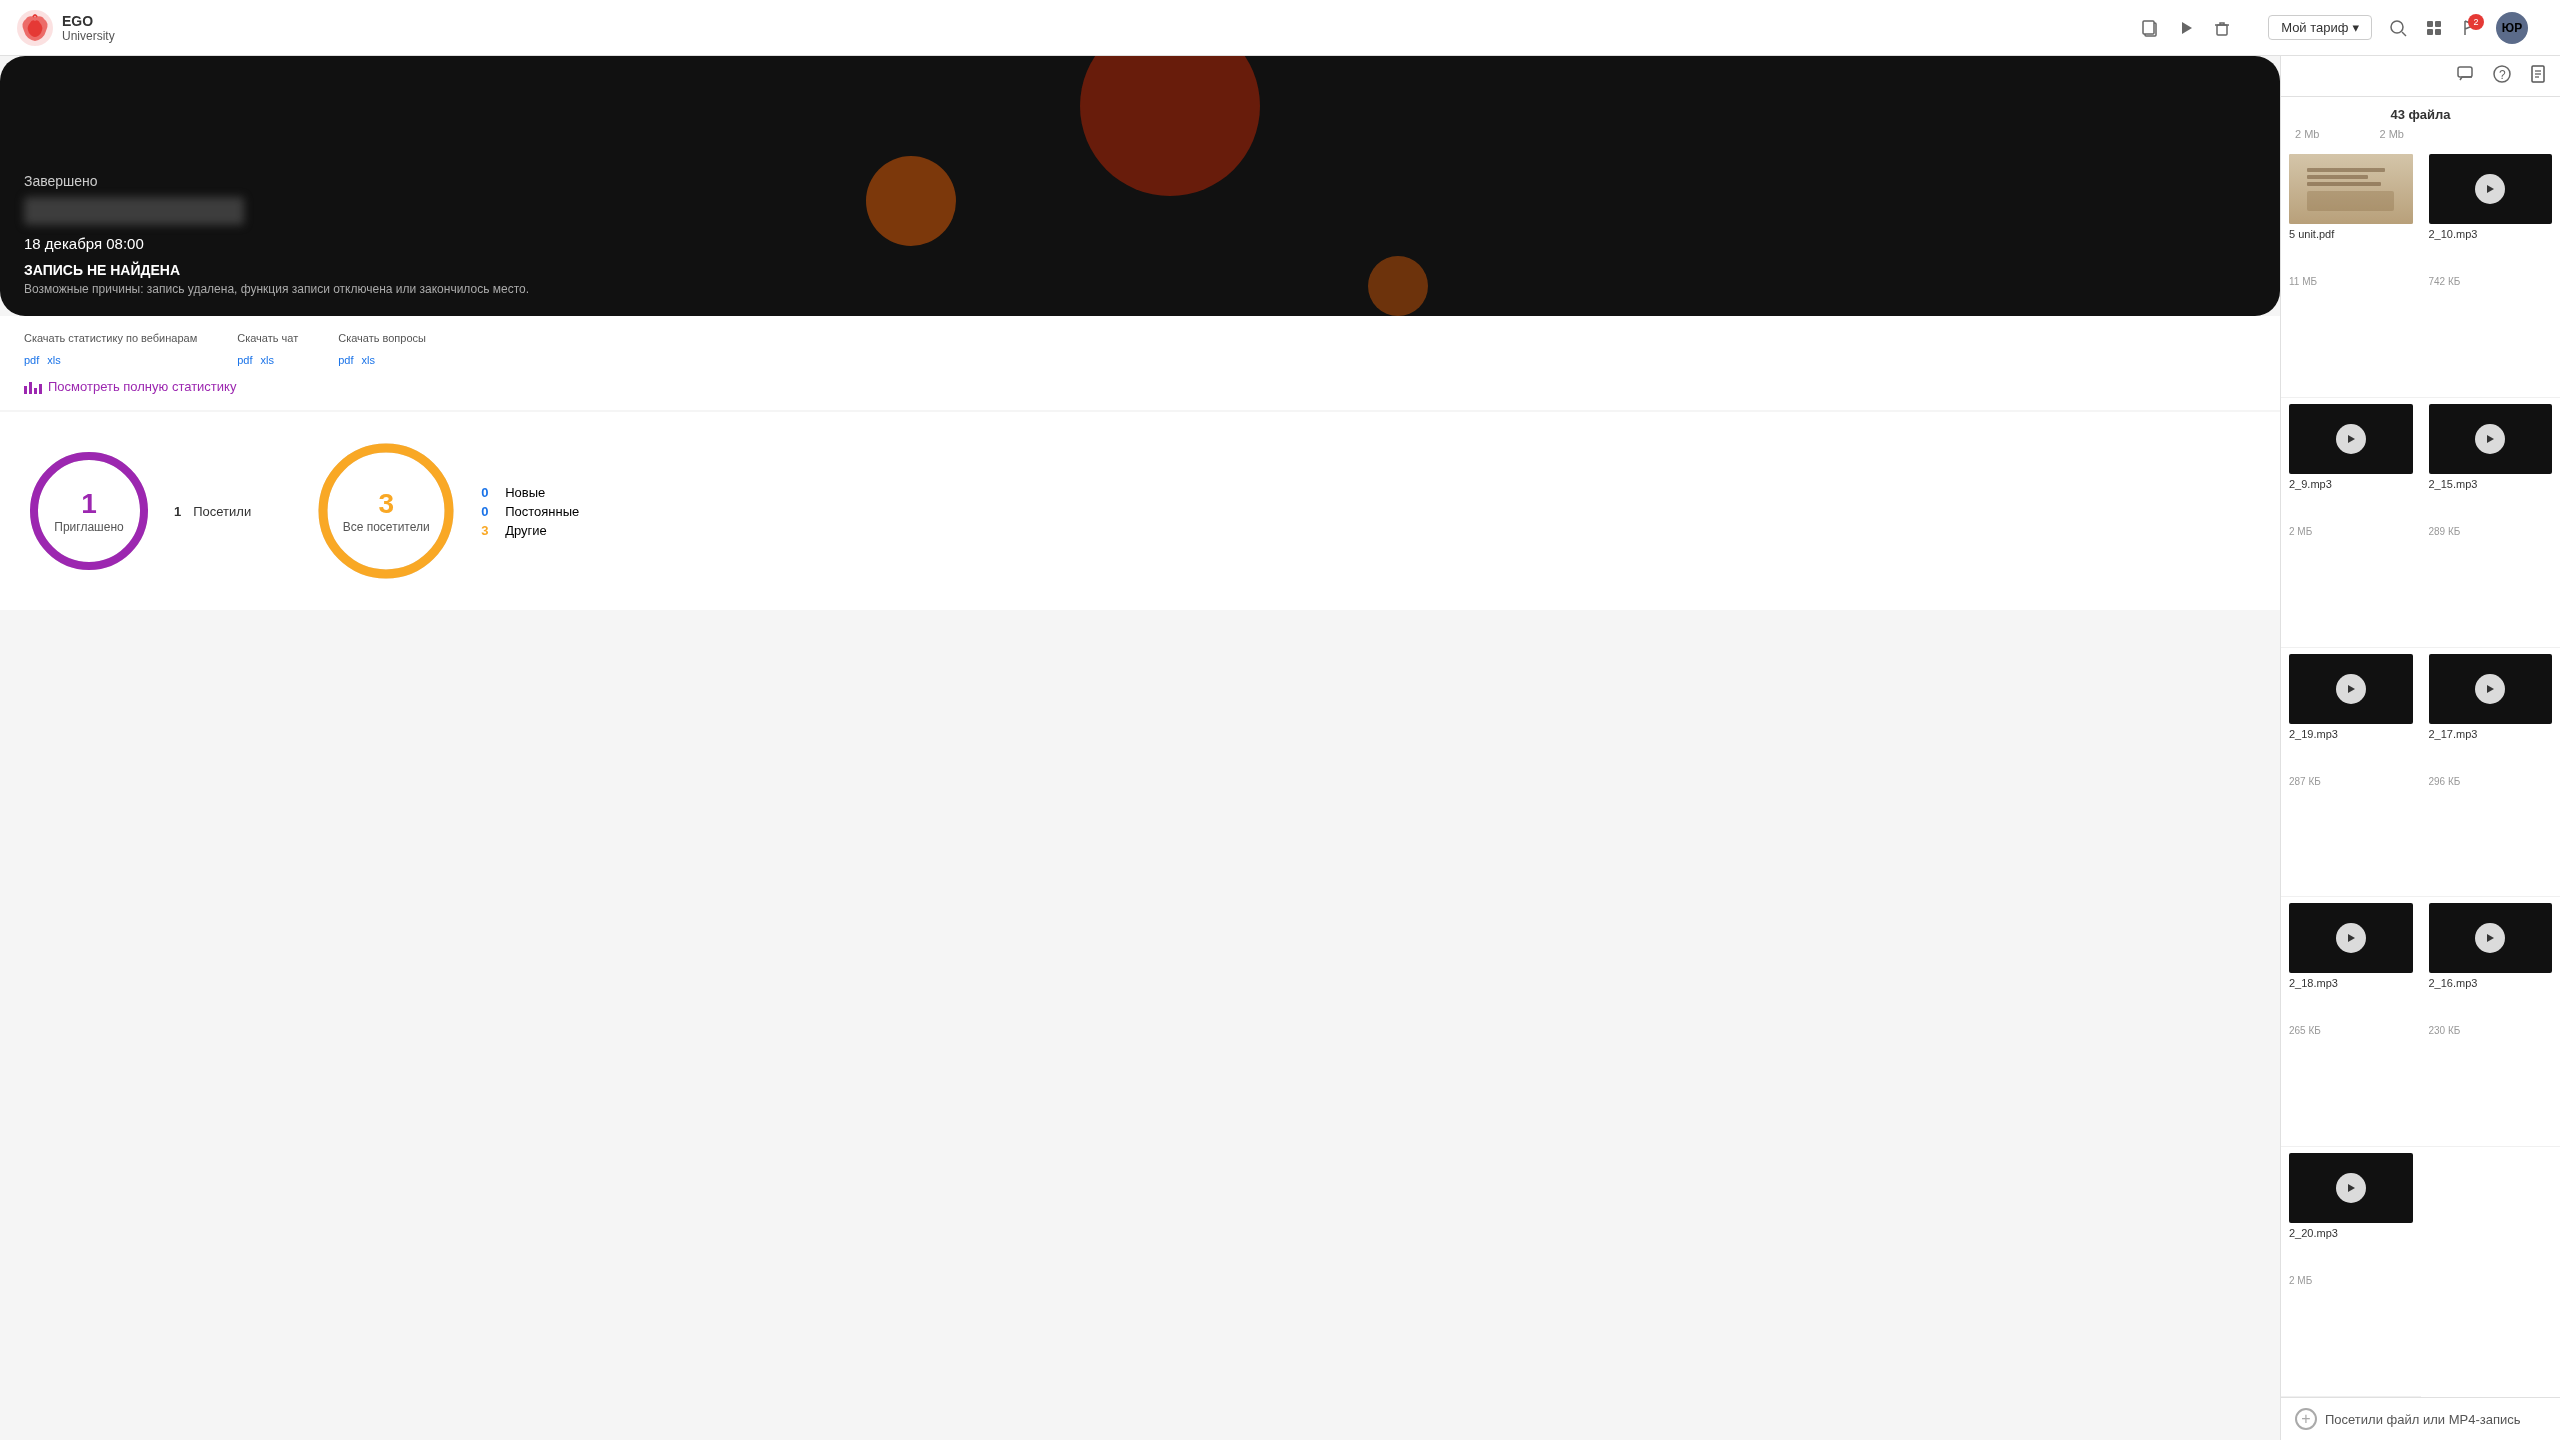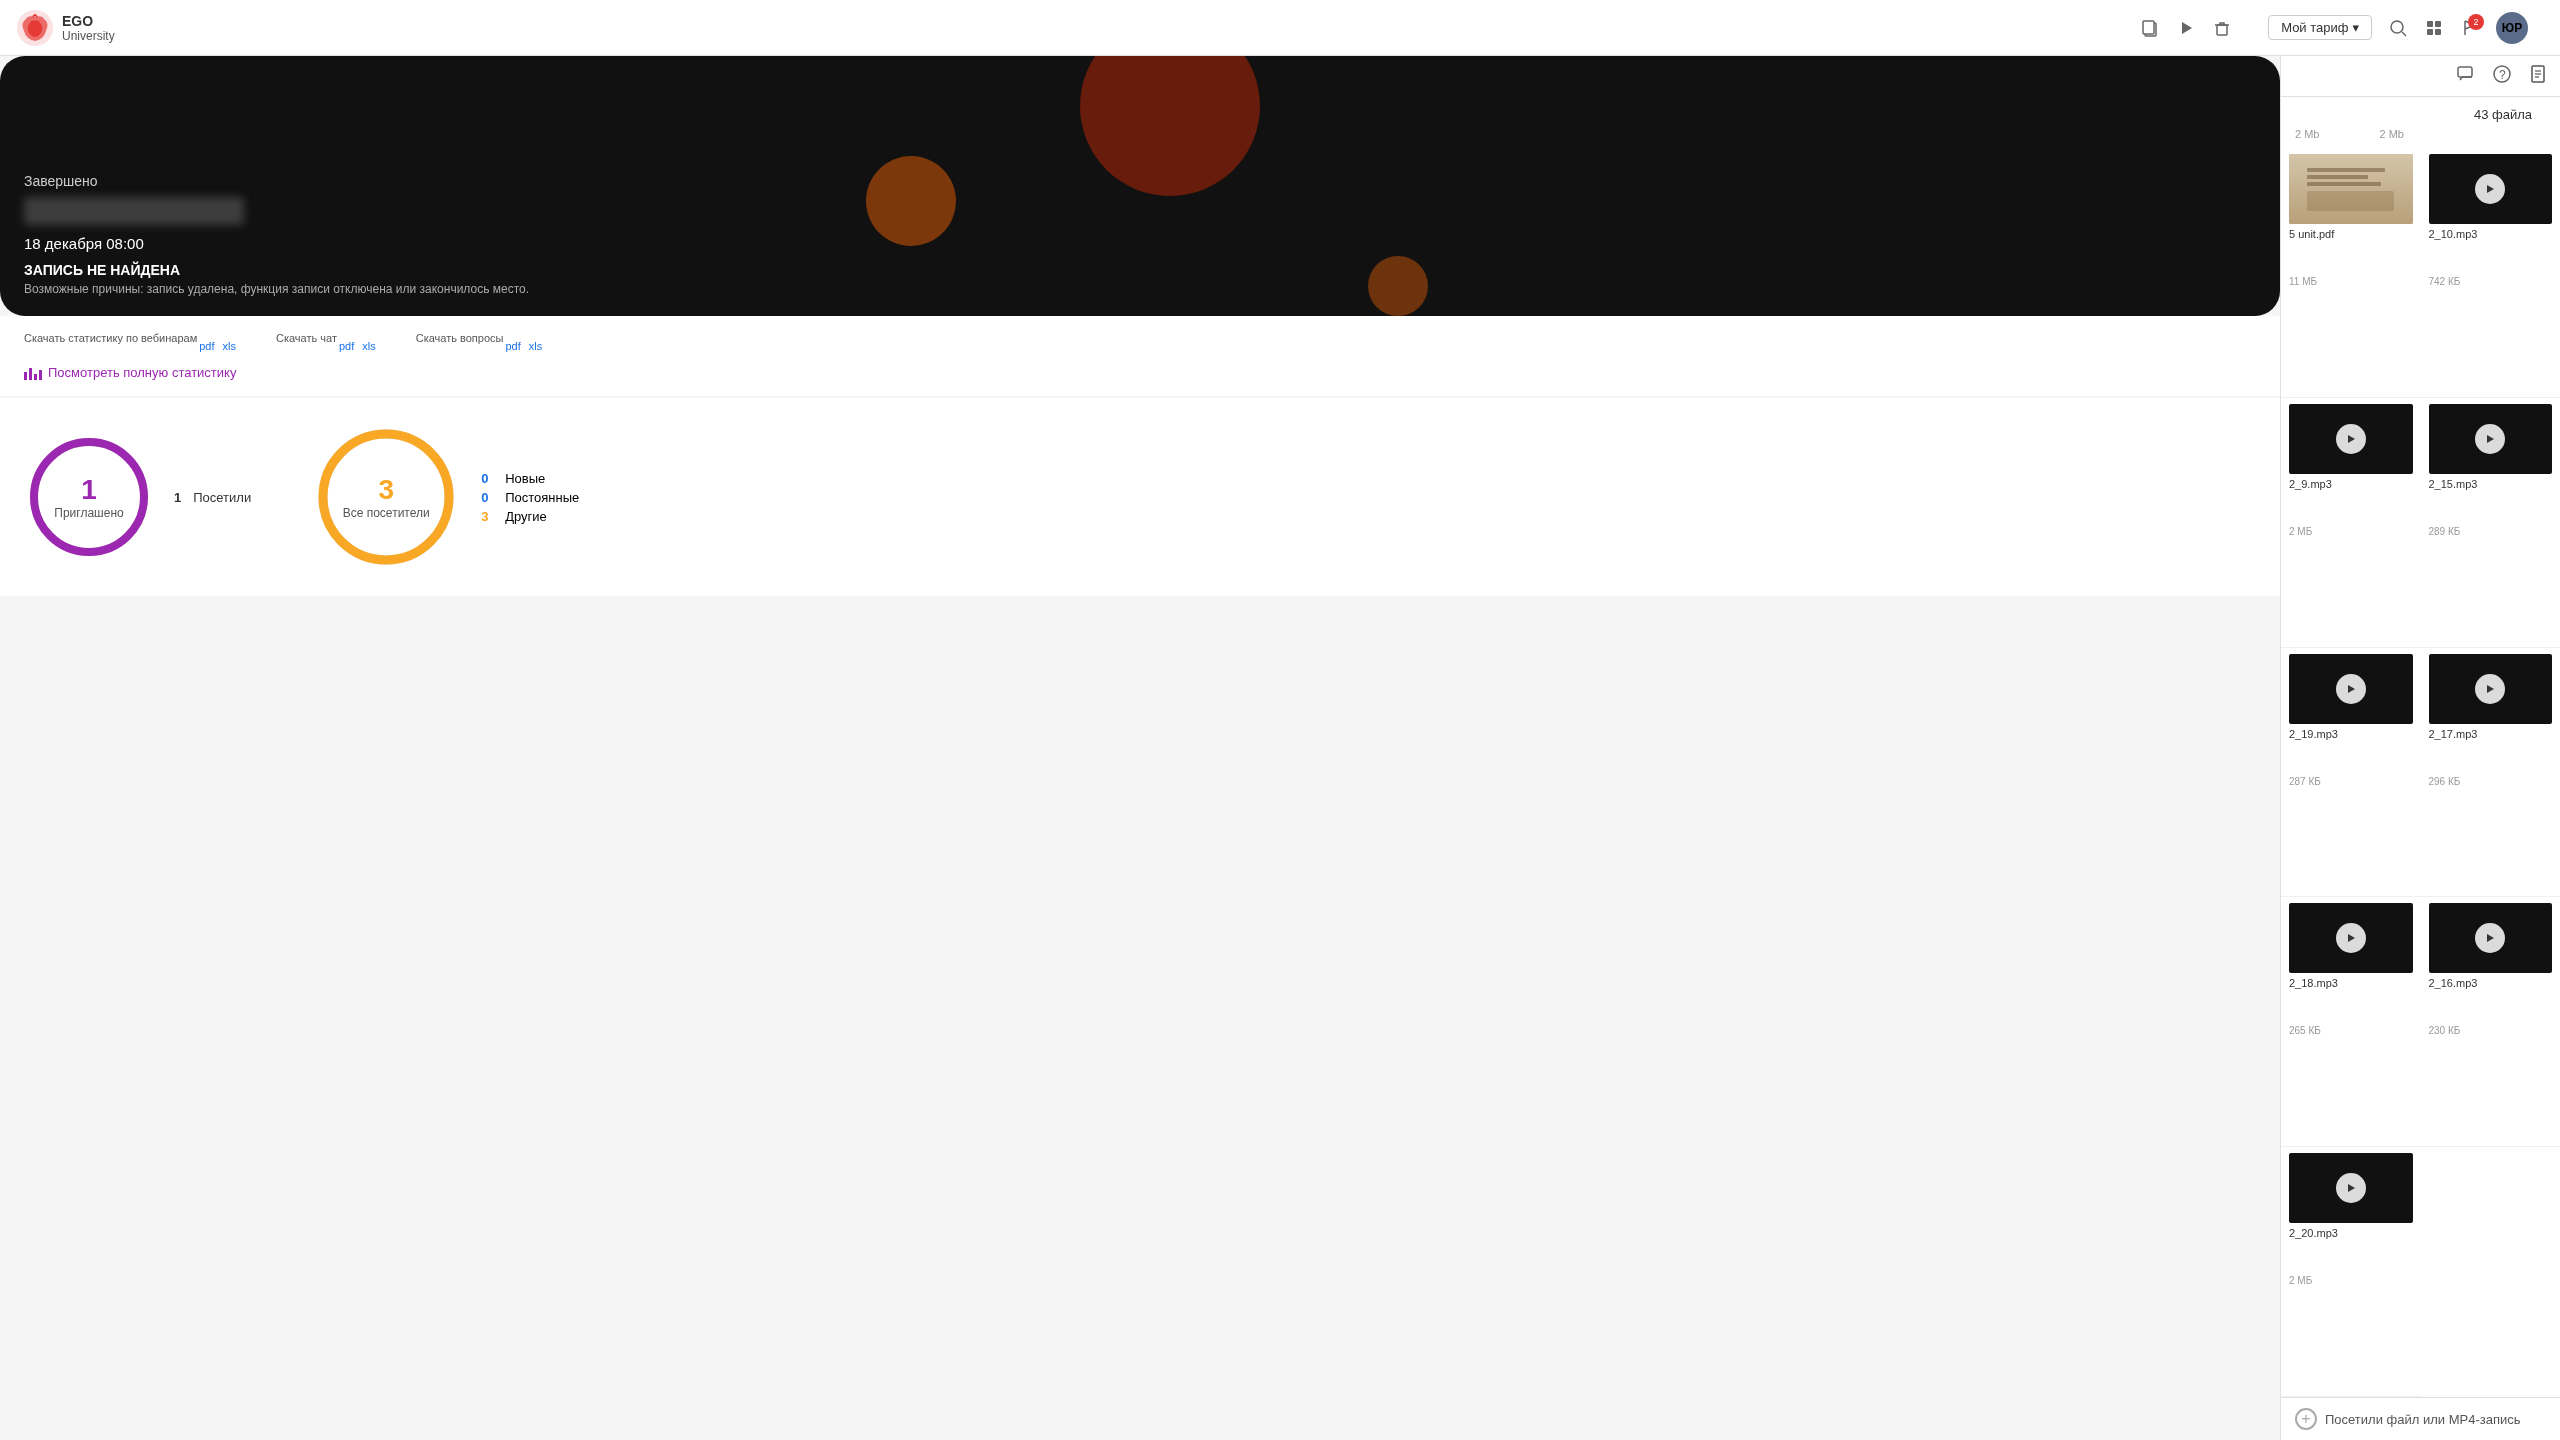--- a/index.html
+++ b/index.html
@@ -179,21 +179,21 @@
       padding: 16px 24px;
       flex-shrink: 0;
     }
     .download-links {
       display: flex;
       gap: 40px;
       margin-bottom: 12px;
     }
     .download-group {
       display: flex;
-      flex-direction: row;
+      flex-direction: column;
       gap: 2px;
     }
     .download-label {
       font-size: 11px;
       color: #555;
     }
     .download-formats {
       display: flex;
       gap: 8px;
       margin-top: 8px;
@@ -307,22 +307,23 @@
       border-bottom: 1px solid #e0e0e0;
     }
     .sidebar-icon {
       font-size: 16px;
       color: #666;
       cursor: pointer;
     }
     .files-header {
       padding: 10px 28px 6px;
       display: flex;
-      justify-content: flex-end;
-      align-items: center;
+      justify-content: center;
+      align-items: center;
+      font-weight: bold;
     }
     .files-count {
       font-size: 13px;
       color: #333;
     }
     .files-size-row {
       display: flex;
       gap: 60px;
       font-size: 11px;
       color: #999;

